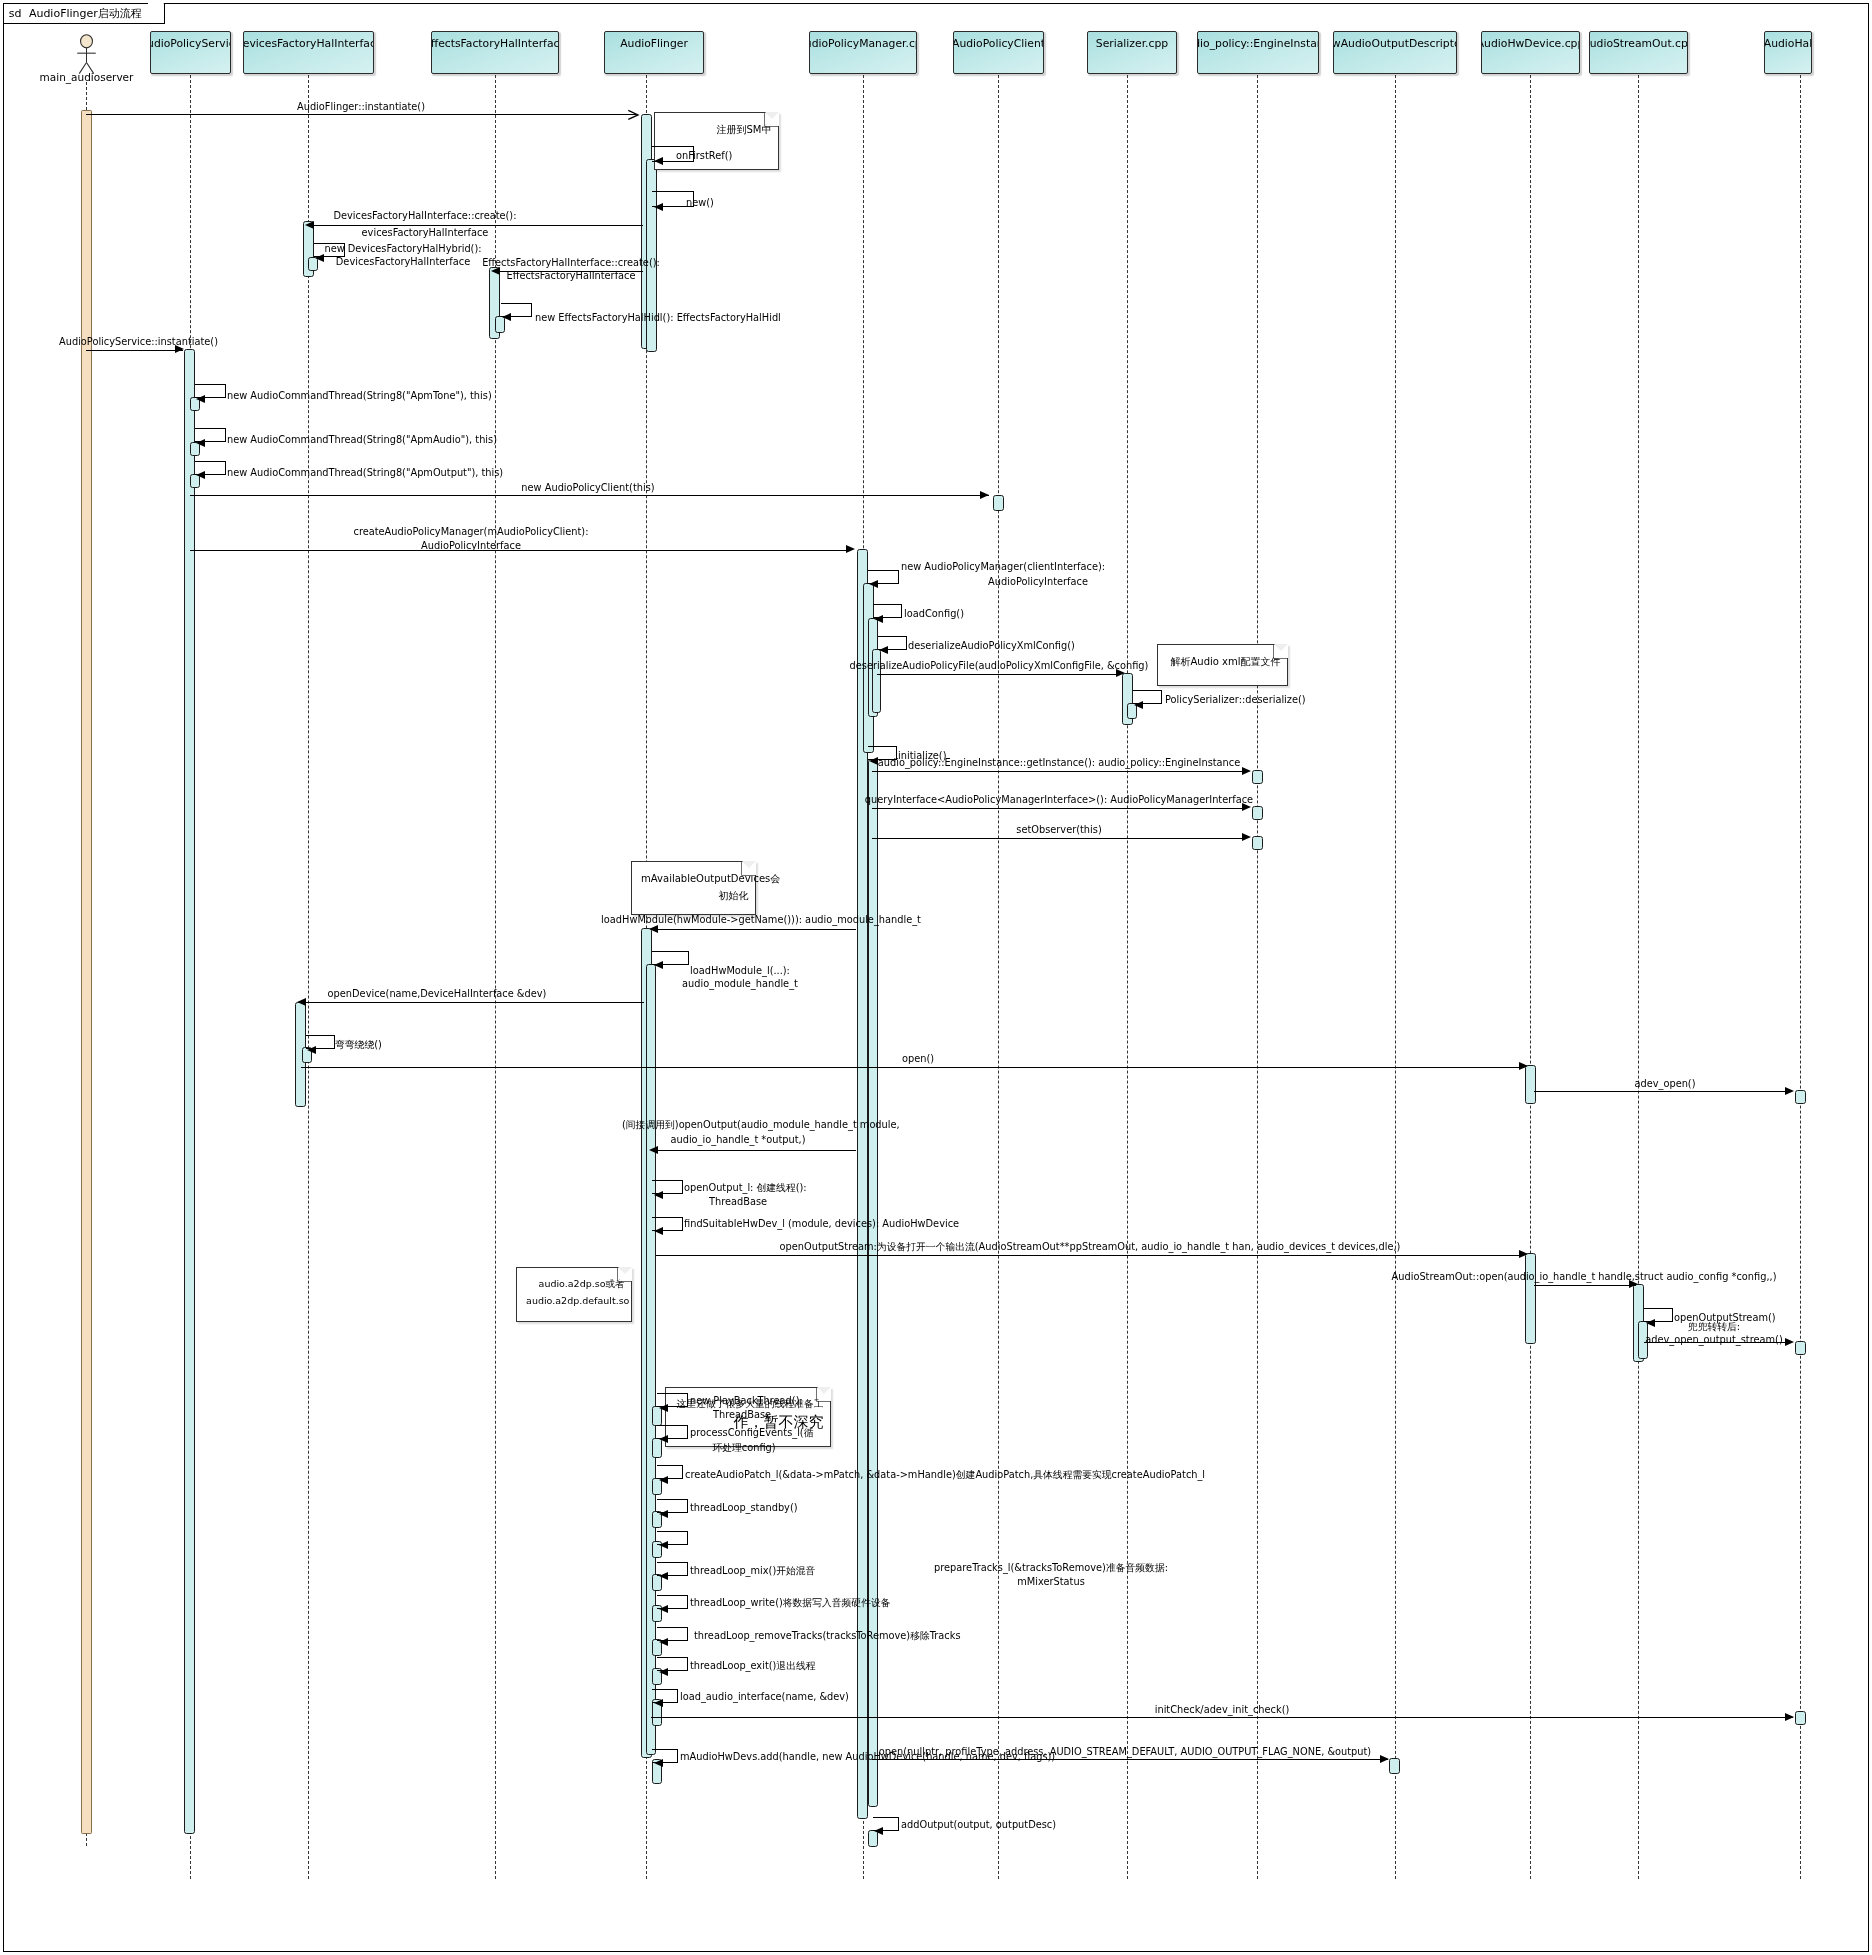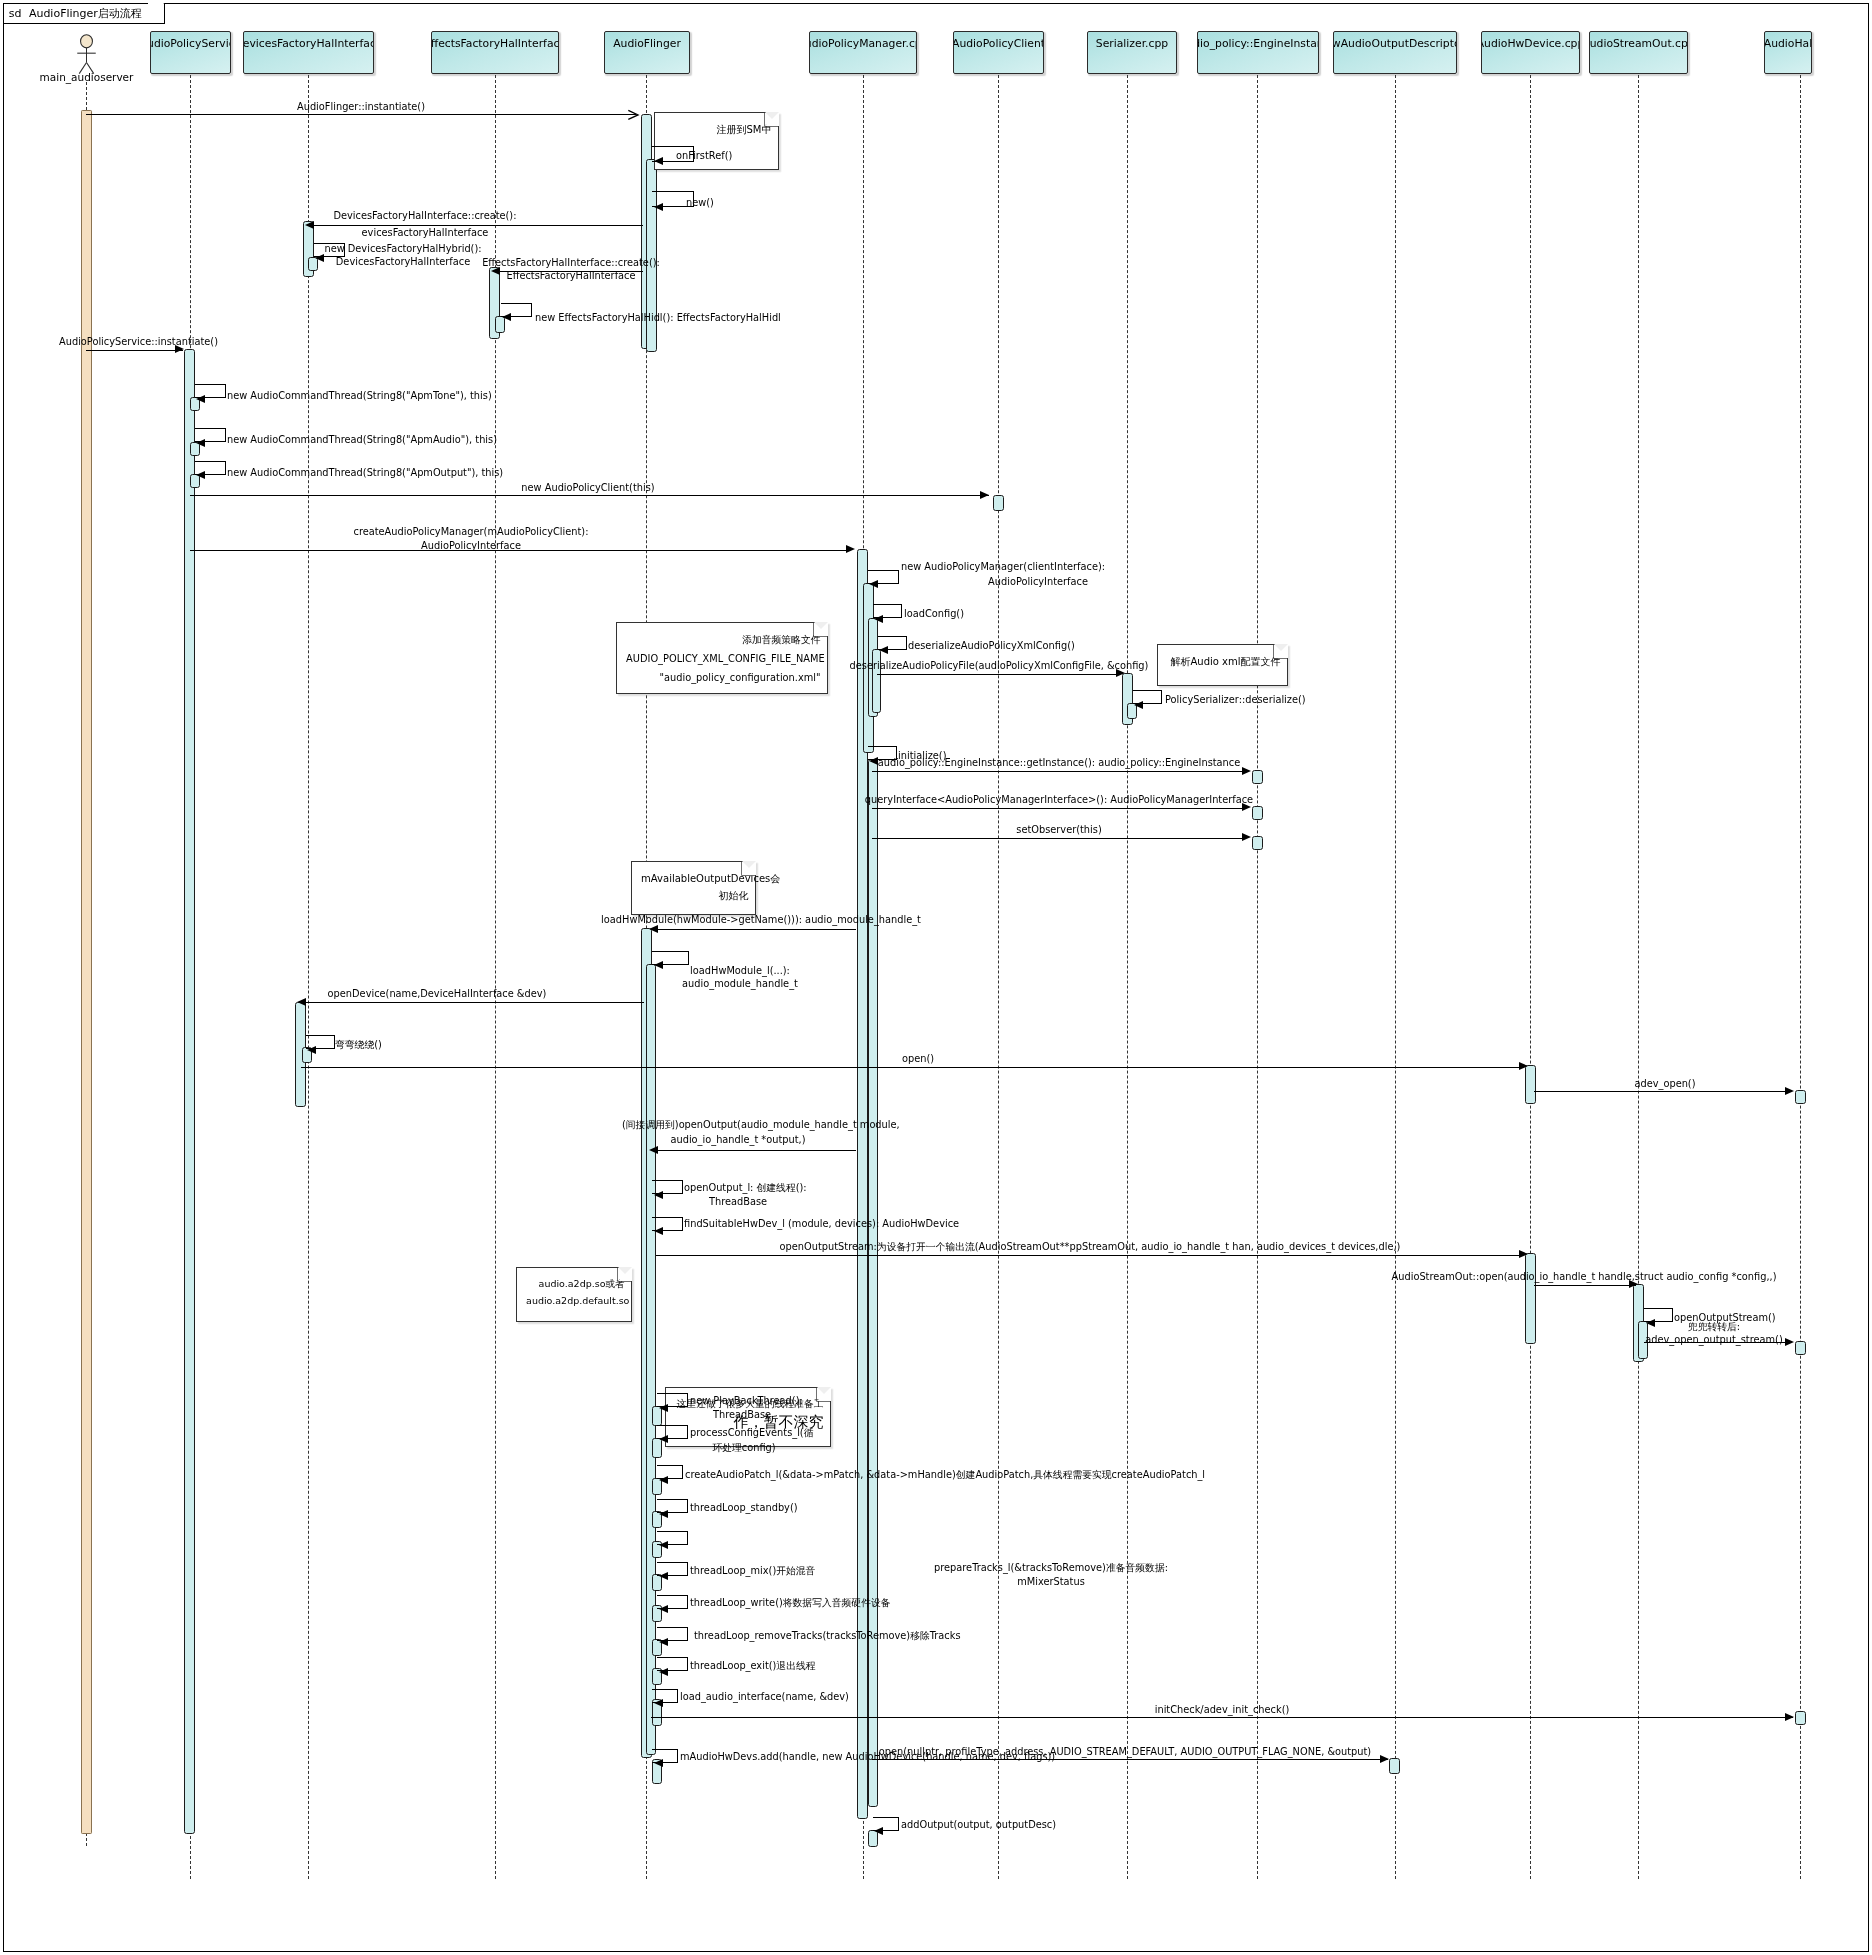--- a/index.html
+++ b/index.html
@@ -79,21 +79,21 @@
 
   <div class="lifeline-head" style="left:150px;top:31px;width:81px;">
       <span>AudioPolicyService</span>
     </div>
   <div class="lifeline-head" style="left:243px;top:31px;width:131px;">
       <span>DevicesFactoryHalInterface</span>
     </div>
   <div class="lifeline-head" style="left:431px;top:31px;width:128px;">
       <span>EffectsFactoryHalInterface</span>
     </div>
-  <div class="lifeline-head" style="left:604px;top:31px;width:86px;">
+  <div class="lifeline-head" style="left:604px;top:31px;width:100px;">
       <span>AudioFlinger</span>
     </div>
   <div class="lifeline-head" style="left:809px;top:31px;width:108px;">
       <span>AudioPolicyManager.cpp</span>
     </div>
   <div class="lifeline-head" style="left:953px;top:31px;width:91px;">
       <span>AudioPolicyClient</span>
     </div>
   <div class="lifeline-head" style="left:1087px;top:31px;width:90px;">
       <span>Serializer.cpp</span>
@@ -255,25 +255,20 @@
 
   <div class="self" style="left:868px;top:570px;width:31px;height:14.4px;"></div>
   <div class="arrow-l" style="left:869px;top:580px;"></div>
   <div class="msg-text" style="left:901px;top:561px;">new AudioPolicyManager(clientInterface):</div>
   <div class="msg-text ctr" style="left:1038px;top:576px;">AudioPolicyInterface</div>
 
   <div class="self" style="left:873px;top:604px;width:29px;height:14.4px;"></div>
   <div class="arrow-l" style="left:874px;top:615px;"></div>
   <div class="msg-text" style="left:904px;top:608px;">loadConfig()</div>
 
-  <div class="note" style="left:616px;top:622px;width:212px;height:72px;padding-top:6.5px;line-height:19px;">
-    <span class="nl" style="font-size:9.8px;">添加音频策略文件</span>
-    <span class="nl" style="font-size:9.8px;">AUDIO_POLICY_XML_CONFIG_FILE_NAME</span>
-    <span class="nl" style="font-size:9.8px;">"audio_policy_configuration.xml"</span>
-  </div>
 
   <div class="self" style="left:878px;top:636px;width:29px;height:14.4px;"></div>
   <div class="arrow-l" style="left:879px;top:646px;"></div>
   <div class="msg-text" style="left:908px;top:640px;">deserializeAudioPolicyXmlConfig()</div>
 
   <div class="msg-line" style="left:877px;top:674px;width:243px;"></div>
   <div class="arrow-r" style="left:1116px;top:669px;"></div>
   <div class="msg-text ctr" style="left:999px;top:660px;">deserializeAudioPolicyFile(audioPolicyXmlConfigFile, &amp;config)</div>
 
   <div class="note" style="left:1157px;top:644px;width:131px;height:42px;">

